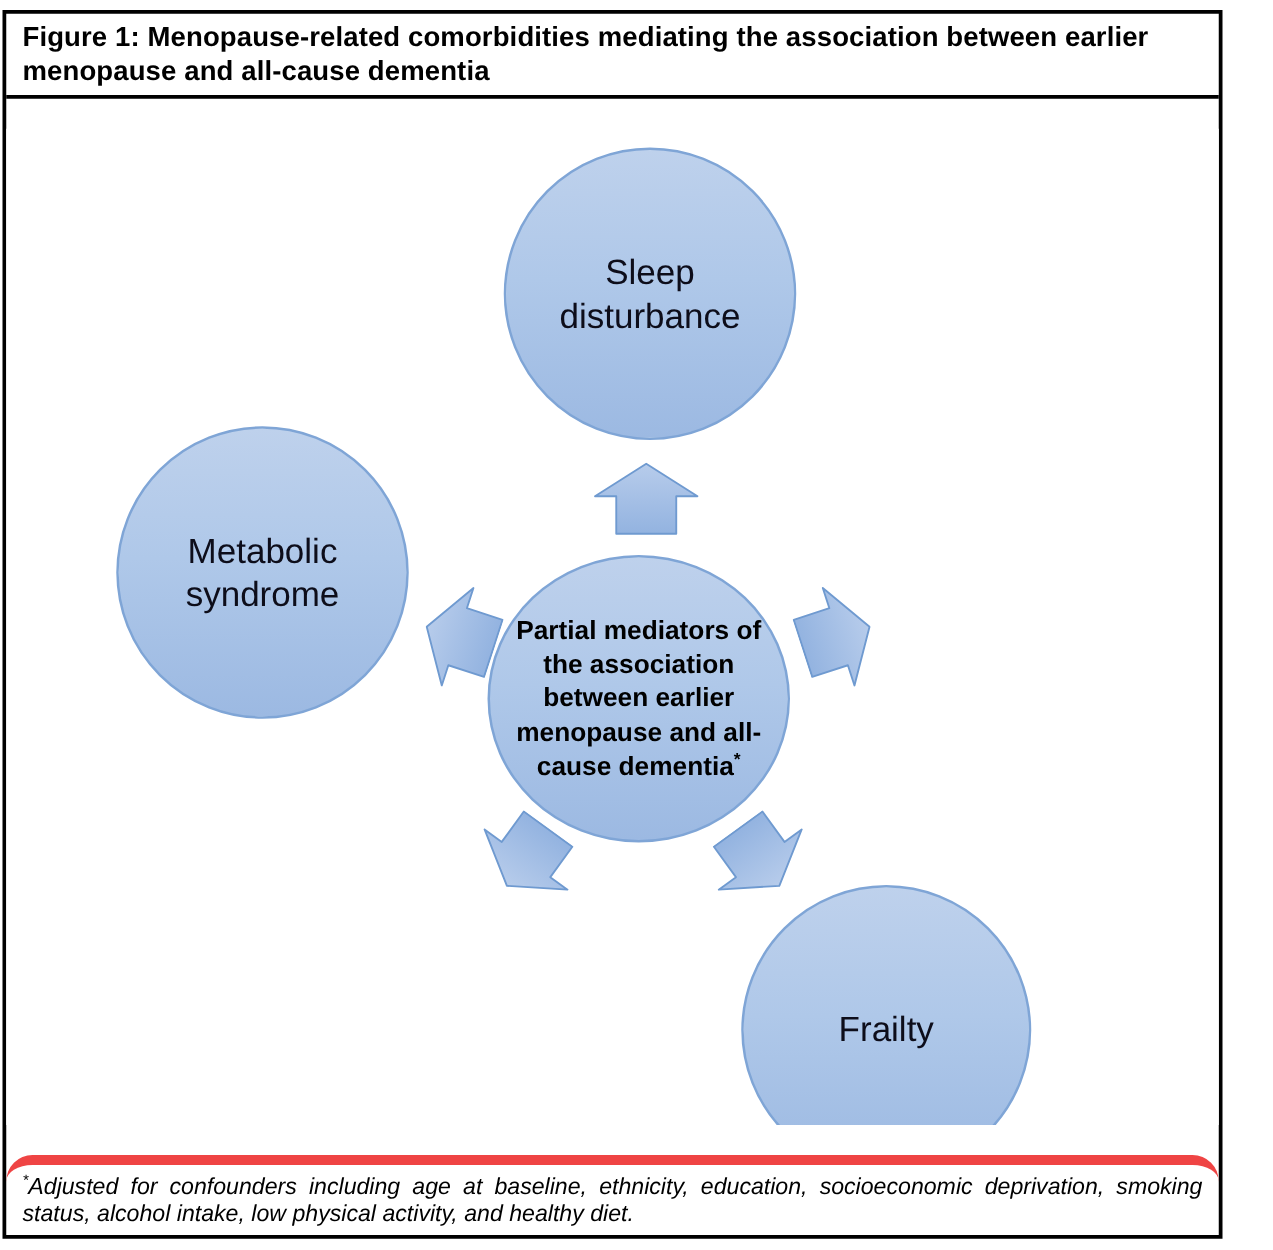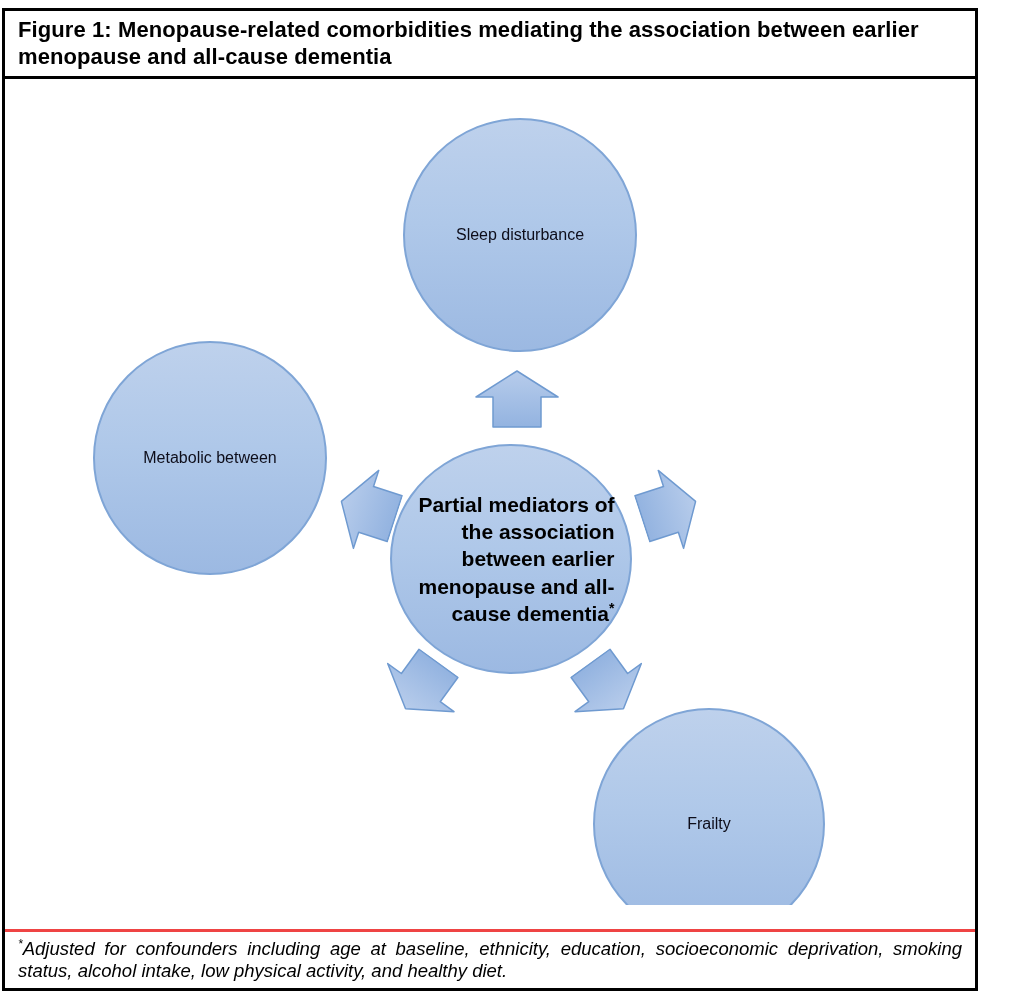--- a/index.html
+++ b/index.html
@@ -39,48 +39,48 @@
     border-radius: 50%;
     border: 2px solid #7fa5d6;
     background: linear-gradient(to bottom, #bed1ec 0%, #afc8e9 45%, #9cb9e2 100%);
     display: flex;
     align-items: center;
     justify-content: center;
     text-align: center;
     z-index: 2;
   }
   .clabel {
-    font-size: 16px;
+    font-size: 28px;
     line-height: 1.27;
     max-width: 152px;
     color: #0d0d1a;
   }
   .center-label {
     font-weight: bold;
     font-size: 21px;
     line-height: 1.3;
     max-width: 207px;
     color: #000000;
-    text-align: right;
   }
   .center-label sup {
     font-size: 14px;
     line-height: 0;
   }
   .arrow {
     position: absolute;
     z-index: 1;
   }
   .footnote-band {
-    border-top: 3px solid #ef4444;
+    border-top: 8px solid #ef4444;
     padding: 6px 13px 7px 13px;
     font-size: 18.5px;
     font-style: italic;
     line-height: 1.16;
     text-align: justify;
+    border-radius: 21px;
   }
   .footnote-band sup { font-size: 12px; line-height: 0; font-style: italic; }
   .defs-holder { position: absolute; width: 0; height: 0; }
 </style>
 </head>
 <body>
 
 <svg class="defs-holder" aria-hidden="true">
   <defs>
     <linearGradient id="arrowGrad" x1="0" y1="0" x2="0" y2="1">
@@ -116,21 +116,21 @@
 
     <svg class="arrow" style="left:560px; top:554px; transform:rotate(144deg);" width="84" height="58" viewBox="0 0 84 58">
       <path d="M42 1 L83 27 L66 27 L66 57 L18 57 L18 27 L1 27 Z" fill="url(#arrowGrad)" stroke="#6f9ad0" stroke-width="1.5" stroke-linejoin="round"></path>
     </svg>
 
     <div class="circle" style="left:398px; top:15px; width:234px; height:234px;">
       <span class="clabel">Sleep disturbance</span>
     </div>
 
     <div class="circle" style="left:88px; top:238px; width:234px; height:234px;">
-      <span class="clabel">Metabolic between</span>
+      <span class="clabel">Metabolic syndrome</span>
     </div>
 
 
 
     <div class="circle" style="left:588px; top:605px; width:232px; height:232px;text-align:right;">
       <span class="clabel">Frailty</span>
     </div>
 
     <div class="circle" style="left:385px; top:341px; width:242px; height:230px;">
       <span class="clabel center-label"><span>Partial mediators of the association between earlier menopause and all-cause dementia</span><sup>*</sup></span>

